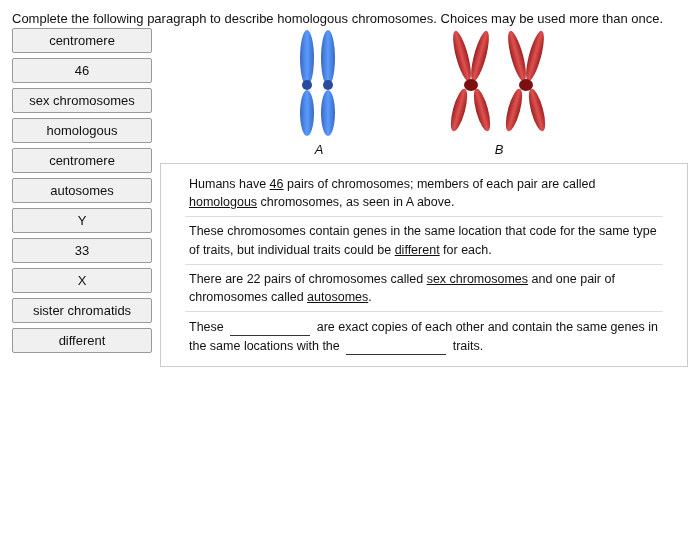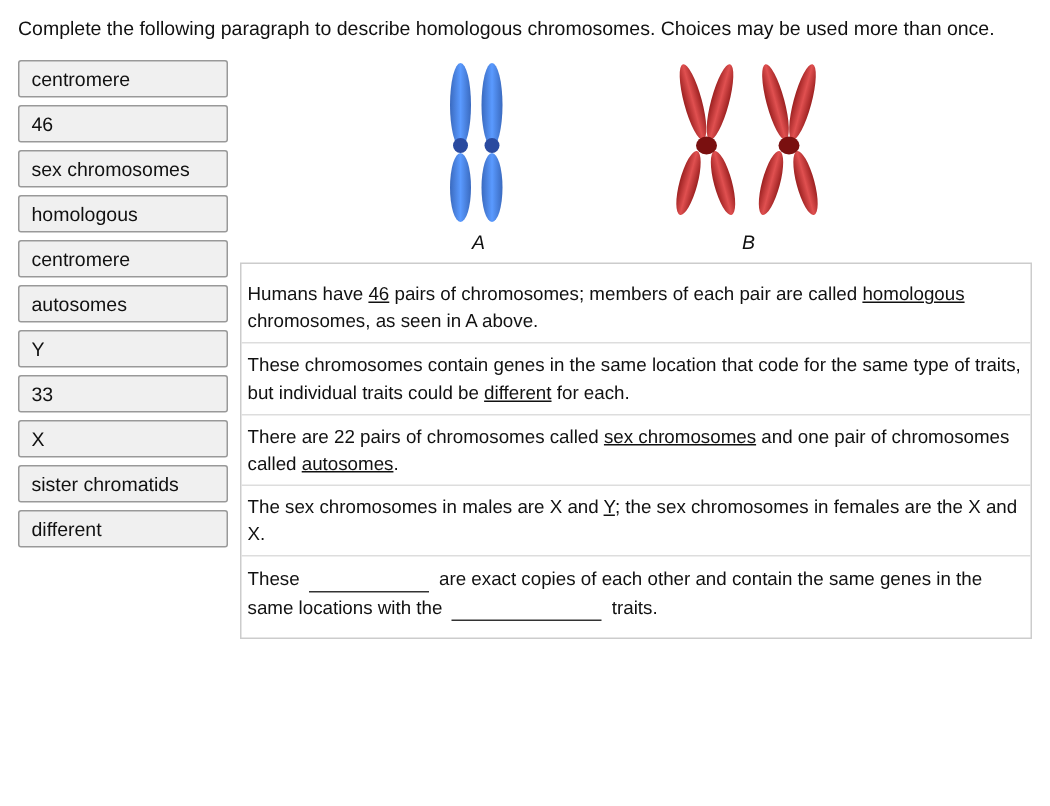--- a/index.html
+++ b/index.html
@@ -7,38 +7,38 @@
       font-family: Arial, sans-serif;
       font-size: 13px;
       background: #fff;
       width: 700px;
       min-height: 537px;
       padding: 10px 12px;
       color: #111;
     }
     .instruction {
       font-size: 13px;
-      margin-bottom: 12px;
       line-height: 1.4;
     }
     .main-layout {
       display: flex;
       flex-direction: row;
       gap: 8px;
     }
     .left-panel {
       display: flex;
       flex-direction: column;
       gap: 5px;
       min-width: 140px;
       max-width: 155px;
     }
     .word-box {
       border: 1px solid #999;
       background: #f0f0f0;
+      text-align: center;
       padding: 4px 8px;
       font-size: 13px;
       cursor: pointer;
       border-radius: 2px;
     }
     .right-panel {
       flex: 1;
       display: flex;
       flex-direction: column;
       gap: 0;
@@ -62,21 +62,21 @@
       font-style: italic;
       text-align: center;
     }
     .chromosomes-svg {
       display: flex;
       gap: 6px;
       align-items: center;
     }
     .sentences-area {
       border: 1px solid #ccc;
-      padding: 6px 0;
+      padding: 6px 24px;
       background: #fff;
     }
     .sentence-row {
       border-bottom: 1px solid #ddd;
       padding: 5px 4px;
       font-size: 12.5px;
       line-height: 1.45;
     }
     .sentence-row:last-child {
       border-bottom: none;
@@ -192,23 +192,20 @@
       </div>
 
       <div class="sentence-row">
         These chromosomes contain genes in the same location that code for the same type of traits, but individual traits could be <span class="underline-word">different</span> for each.
       </div>
 
       <div class="sentence-row">
         There are 22 pairs of chromosomes called <span class="underline-word">sex chromosomes</span> and one pair of chromosomes called <span class="underline-word">autosomes</span>.
       </div>
 
-      <div class="sentence-row">
-        The sex chromosomes in males are X and <span class="underline-word">Y</span>; the sex chromosomes in females are the X and X.
-      </div>
 
 
       <div class="sentence-row">
         These <span class="blank">&nbsp;</span> are exact copies of each other and contain the same genes in the same locations with the <span class="blank-long">&nbsp;</span> traits.
       </div>
 
     </div>
   </div>
 </div>
 

